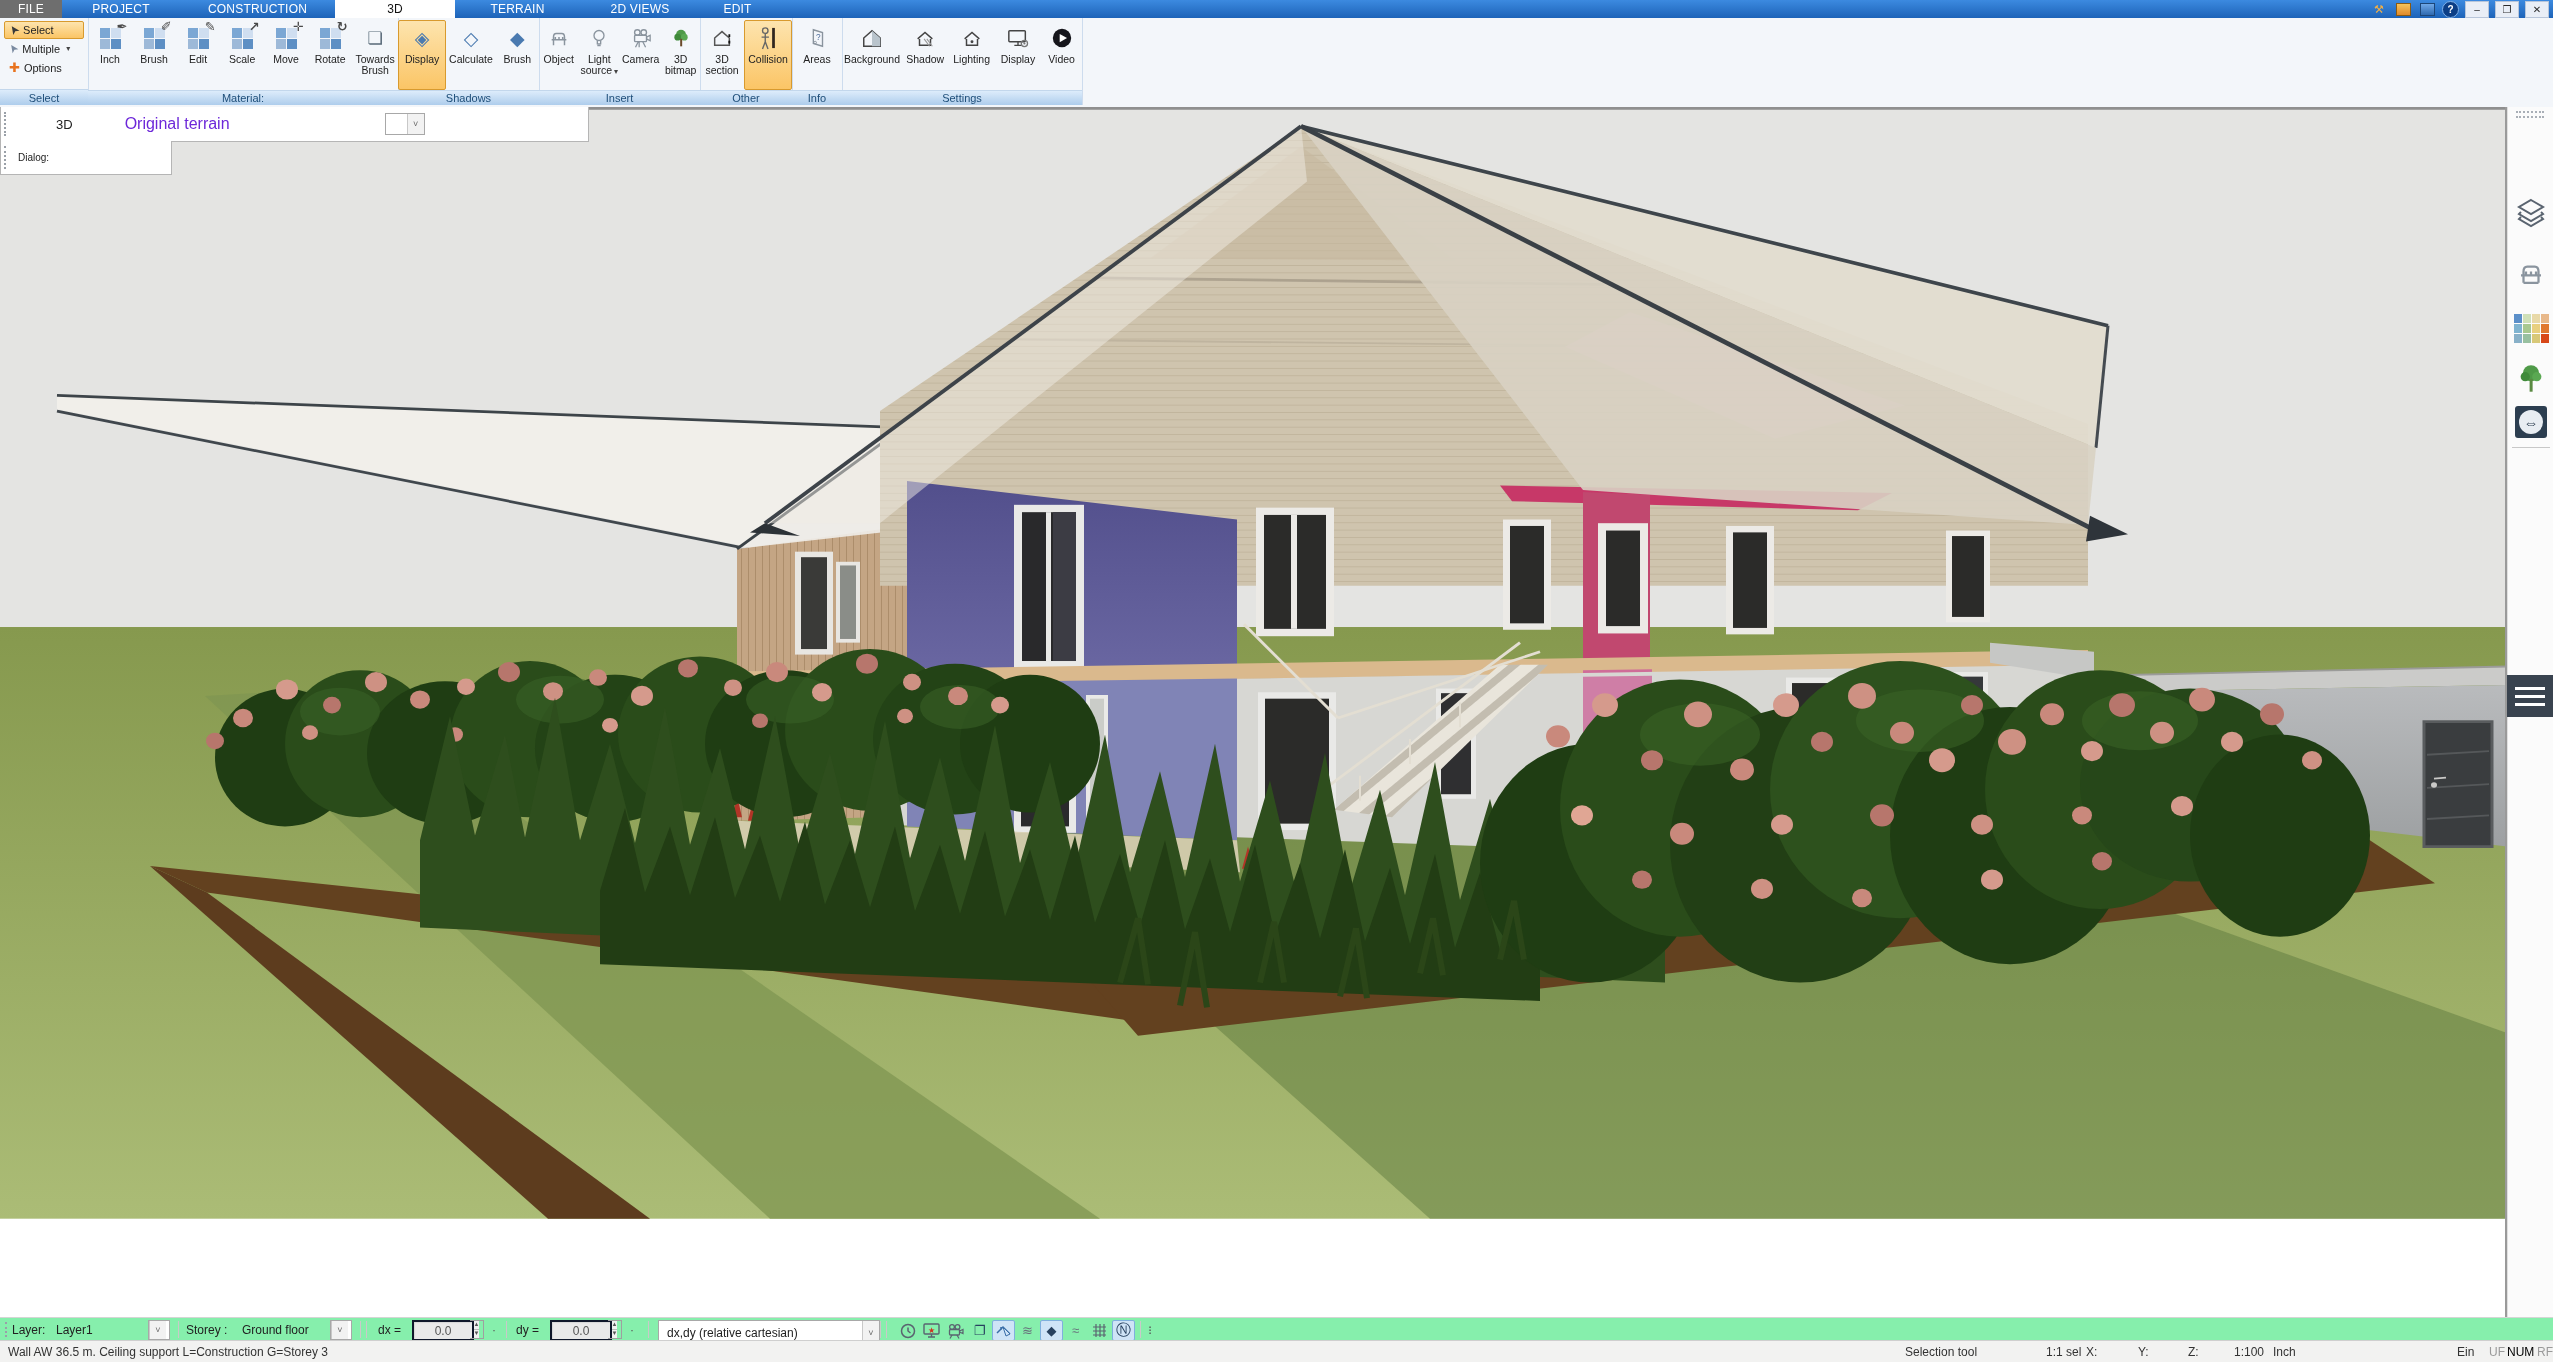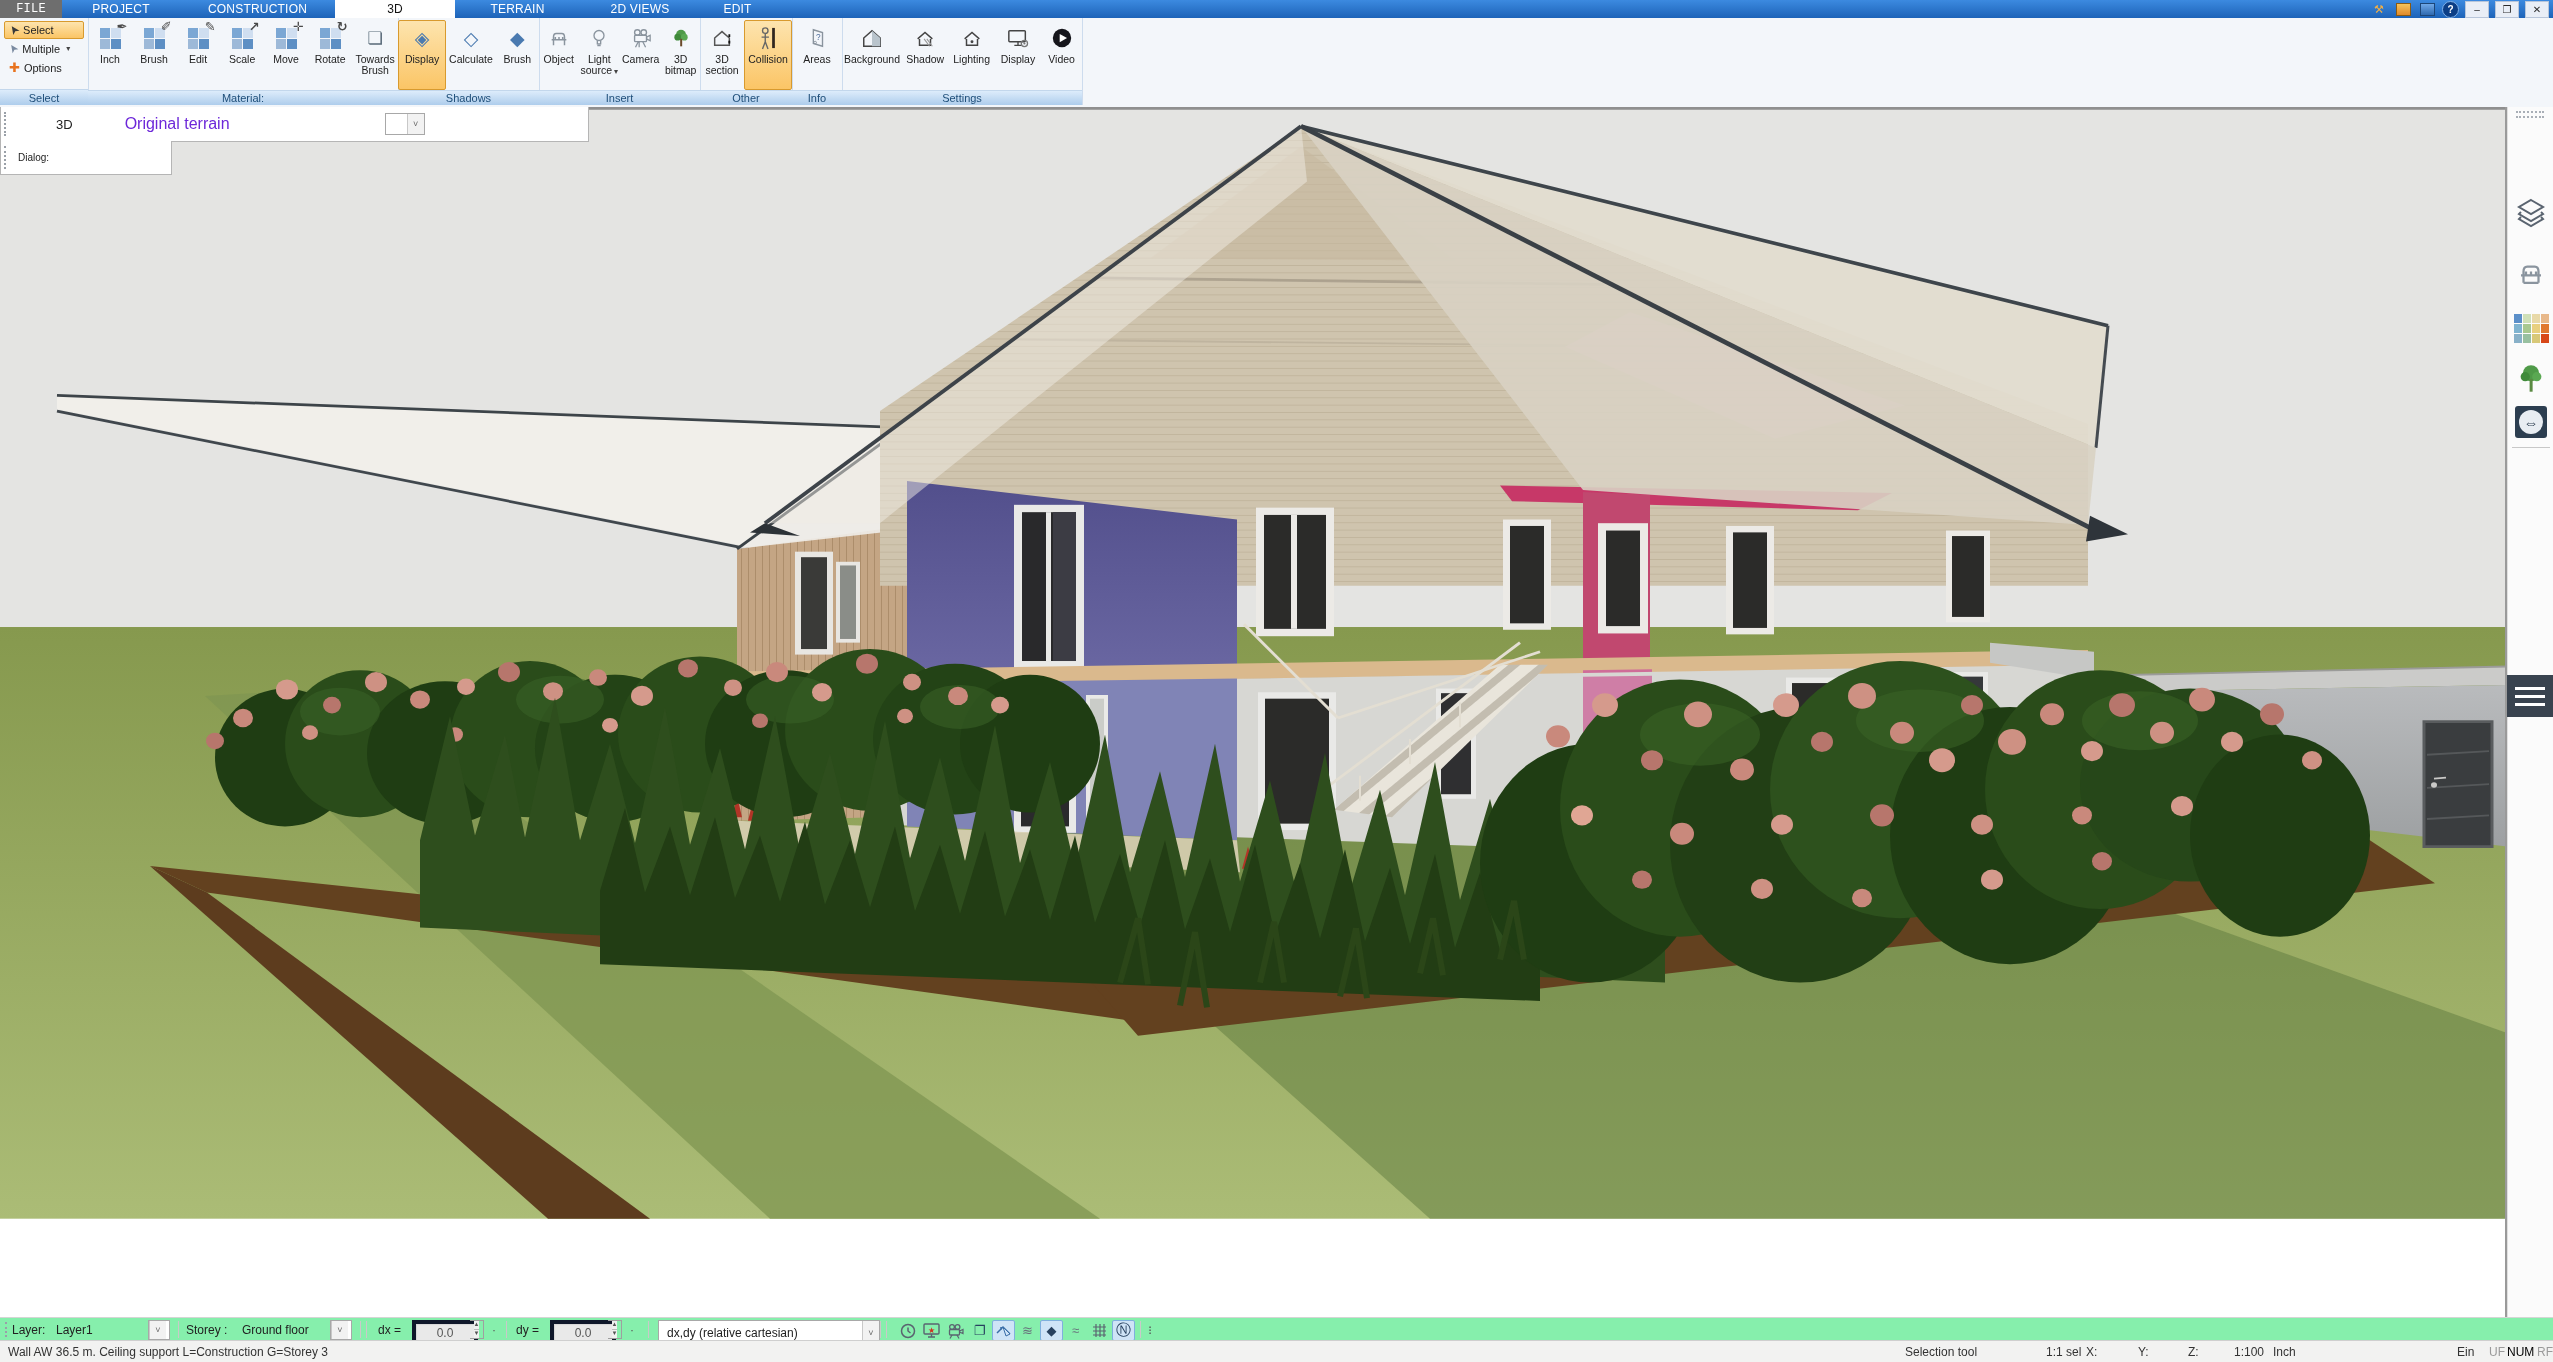--- a/index.html
+++ b/index.html
@@ -4,21 +4,21 @@
 <style>
   html,body{margin:0;padding:0;background:#fff;}
   body{width:2553px;height:1362px;position:relative;overflow:hidden;
        font-family:"Liberation Sans","DejaVu Sans",sans-serif;-webkit-font-smoothing:antialiased;}
   .abs{position:absolute;}
 
   
   #tabbar{left:0;top:0;width:2553px;height:18px;background:linear-gradient(#3c8ae0,#1d63b8);}
   .tab{position:absolute;top:0;height:18px;display:flex;align-items:center;justify-content:center;
        color:#fff;font-size:12px;letter-spacing:.2px;cursor:default;}
-  .tab.filetab{background:#6e6e6e;font-family:Liberation Mono, monospace;}
+  .tab.filetab{background:#6e6e6e;}
   .tab.active{background:#ffffff;color:#111;}
   #titlebar-icons{position:absolute;right:4px;top:1px;height:16px;display:flex;gap:6px;align-items:center;}
   .tb-ic{width:18px;height:15px;display:flex;align-items:center;justify-content:center;font-size:11px;color:#fff;}
   .tb-ic.orange{color:#f5b043;}
   .tb-help{width:15px;height:15px;border-radius:50%;background:#0b3e86;color:#fff;font-size:10px;font-weight:bold;
            display:flex;align-items:center;justify-content:center;border:1px solid #7fb0e8;}
   .winbtn{width:22px;height:15px;background:#e9eef6;color:#2a2a2a;font-size:10px;display:flex;align-items:center;justify-content:center;border:1px solid #b8c6da;}
 
   
   #ribbon{left:0;top:18px;width:2553px;height:89px;background:#f3f6fa;border-bottom:2px solid #2b79d0;}
@@ -55,21 +55,21 @@
   .side-ic{position:absolute;left:6px;width:34px;height:34px;display:flex;align-items:center;justify-content:center;}
   .palette{display:grid;grid-template-columns:repeat(4,8px);grid-template-rows:repeat(3,9px);gap:1px;}
   #expand-handle{left:2507px;top:675px;width:46px;height:42px;background:#39434f;display:flex;flex-direction:column;
                  gap:5px;align-items:center;justify-content:center;cursor:pointer;}
   #expand-handle b{display:block;width:30px;height:3px;background:#fff;}
 
   
   #btoolbar{left:0;top:1317px;width:2553px;height:23px;background:#86efac;border-top:1px solid #d5d5d5;font-size:12px;color:#222;}
   .bt{position:absolute;top:0;height:23px;display:flex;align-items:center;}
   .sep{position:absolute;top:3px;height:17px;border-left:1px solid #c9c9c9;}
-  .valbox{height:17px;background:#e9e9e9;border:4px solid #0f172a;box-shadow:inset 1px 1px 1px #00000014;
+  .valbox{height:17px;background:#e9e9e9;border:2px solid #0f172a;box-shadow:inset 1px 1px 1px #00000014;
           display:flex;align-items:center;justify-content:center;color:#555;}
   .spin{display:flex;flex-direction:column;height:17px;width:13px;border:1px solid #9f9f9f;border-left:none;}
   .spin b{flex:1;font-size:6px;line-height:7px;color:#555;background:#f0f0f0;text-align:center;font-weight:normal;}
   .spin b:first-child{border-bottom:1px solid #bbb;}
   .mini{width:21px;height:19px;display:flex;align-items:center;justify-content:center;border:1px solid transparent;border-radius:2px;color:#68727c;font-size:13px;}
   .mini.active{background:#cfe4f7;border-color:#7fb0dd;}
   .navy{color:#27415f;}
 
   
   #statusbar{left:0;top:1340px;width:2553px;height:22px;background:#f2f2f1;border-top:1px solid #cfcfcf;

